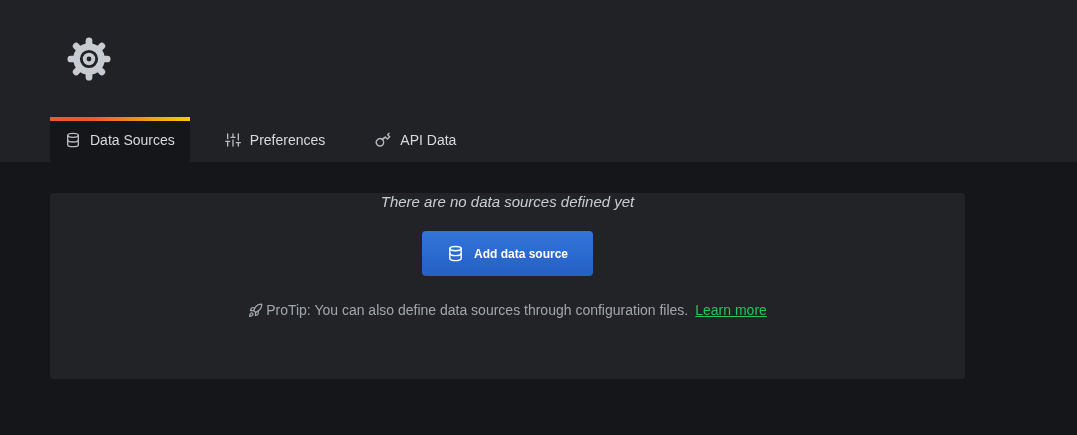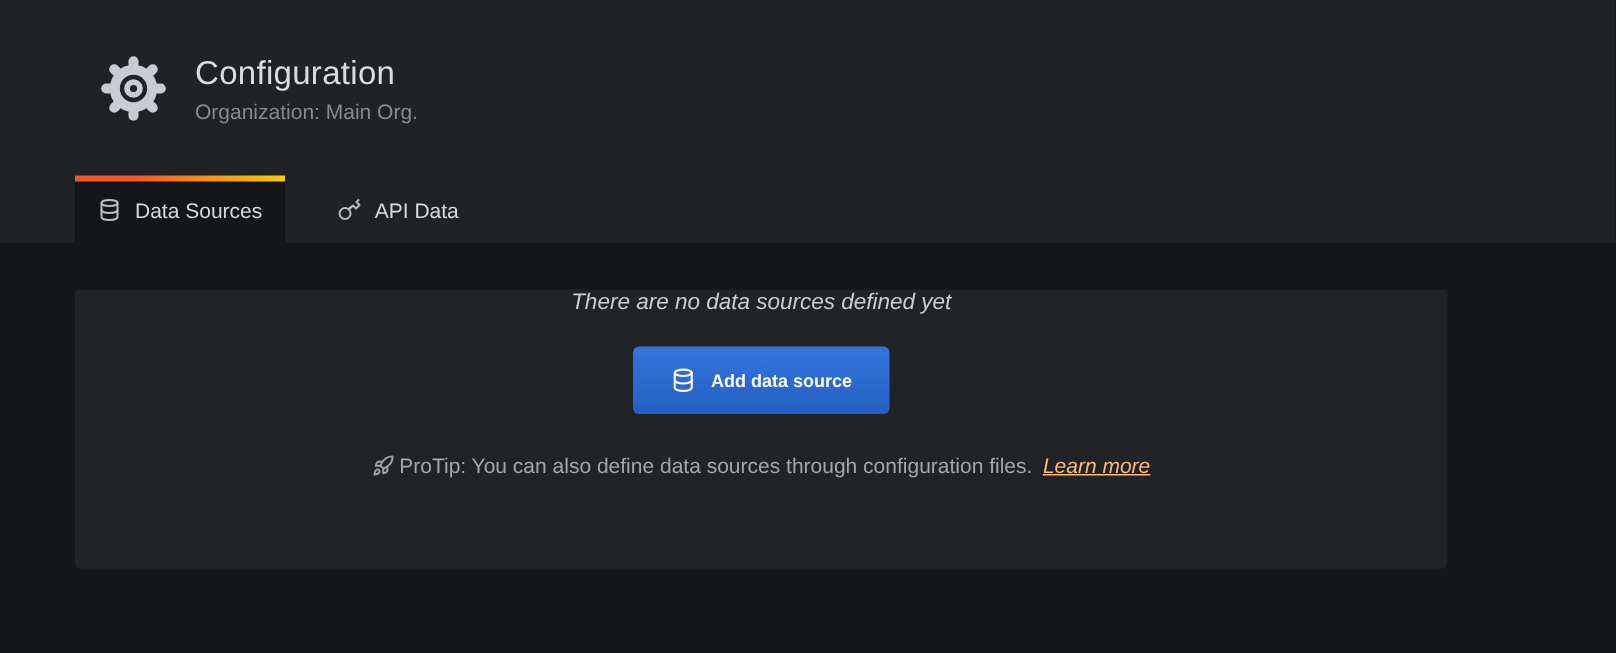--- a/index.html
+++ b/index.html
@@ -55,21 +55,21 @@
     font-family: inherit;
   }
   .btn-icon { display: inline-flex; }
   .btn-icon svg { width: 17px; height: 17px; }
   .protip {
     margin-top: 26px; font-size: 14px; color: #a2a7ad;
     display: flex; justify-content: center; align-items: center; gap: 3px;
   }
   .rocket { display: inline-flex; color: #a2a7ad; }
   .rocket svg { width: 15px; height: 15px; }
-  .learn-more { color: #fdba74; text-decoration: underline; cursor: pointer; margin-left: 4px; font-style: italic; }
+  .learn-more { color: #22c55e; text-decoration: underline; cursor: pointer; margin-left: 4px; }
 
   svg.stroke { fill: none; stroke: currentColor; stroke-width: 2; stroke-linecap: round; stroke-linejoin: round; }
 </style>
 </head>
 <body>
 
 <div class="app">
 
   <div class="header">
     <div class="header-main">
@@ -82,36 +82,48 @@
               <path d="M7 24 5 24"></path>
             <path d="M36 12 37.4 10.6"></path>
               <path d="M12 12 10.6 10.6"></path>
             <path d="M36 36 37.4 37.4"></path>
               <path d="M12 36 10.6 37.4"></path>
           </g>
           <circle cx="24" cy="24" r="13" stroke-width="7"></circle>
           <circle cx="24" cy="24" r="4.5" stroke-width="4"></circle>
         </svg>
       </span>
-      <div class="titles">
-        <span class="page-title">Configuration</span>
-        <span class="page-subtitle">Organization: Main Org.</span>
-      </div>
     </div>
 
     <div class="tabbar">
       <a class="tab active">
         <span class="tab-icon">
           <svg class="stroke" viewBox="0 0 24 24">
               <ellipse cx="12" cy="5" rx="8" ry="3"></ellipse>
               <path d="M4 5v14c0 1.66 3.58 3 8 3s8-1.34 8-3V5"></path>
               <path d="M4 12c0 1.66 3.58 3 8 3s8-1.34 8-3"></path>
             </svg>
         </span>
         <span class="tab-label">Data Sources</span>
+      </a>
+      <a class="tab">
+        <span class="tab-icon">
+          <svg class="stroke" viewBox="0 0 24 24">
+              <path d="M4 21v-7"></path>
+              <path d="M4 10V3"></path>
+              <path d="M12 21v-9"></path>
+              <path d="M12 8V3"></path>
+              <path d="M20 21v-5"></path>
+              <path d="M20 12V3"></path>
+              <path d="M1 14h6"></path>
+              <path d="M9 8h6"></path>
+              <path d="M17 16h6"></path>
+            </svg>
+        </span>
+        <span class="tab-label">Preferences</span>
       </a>
       <a class="tab">
         <span class="tab-icon">
           <svg class="stroke" viewBox="0 0 24 24">
               <path d="M21 2l-2 2m-7.61 7.61a5.5 5.5 0 1 1-7.778 7.778 5.5 5.5 0 0 1 7.777-7.777zm0 0L15.5 7.5m0 0l3 3L22 7l-3-3m-3.5 3.5L12 10"></path>
             </svg>
         </span>
         <span class="tab-label">API Data</span>
       </a>
     </div>

